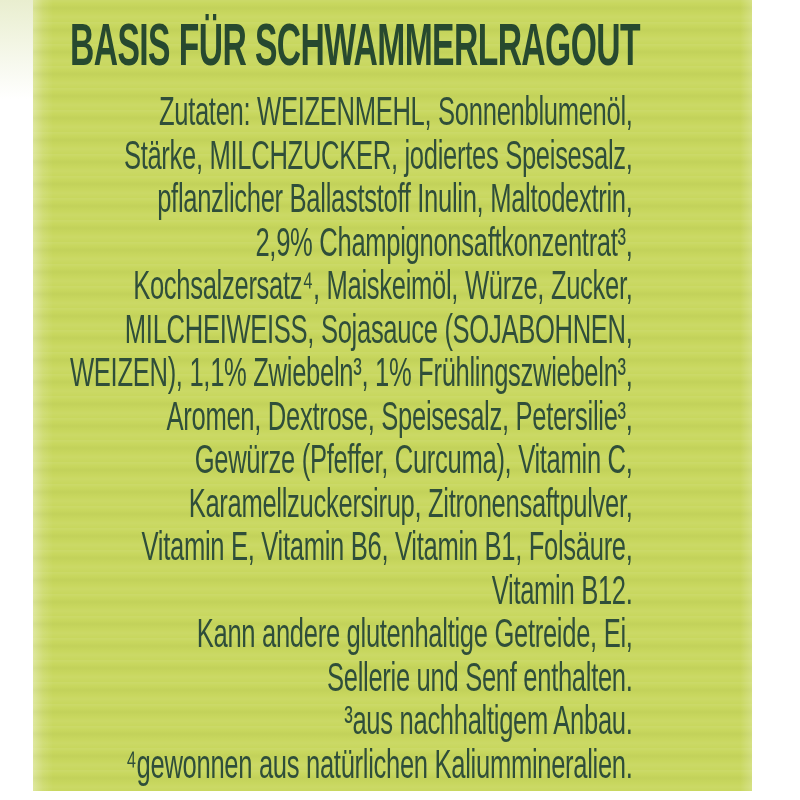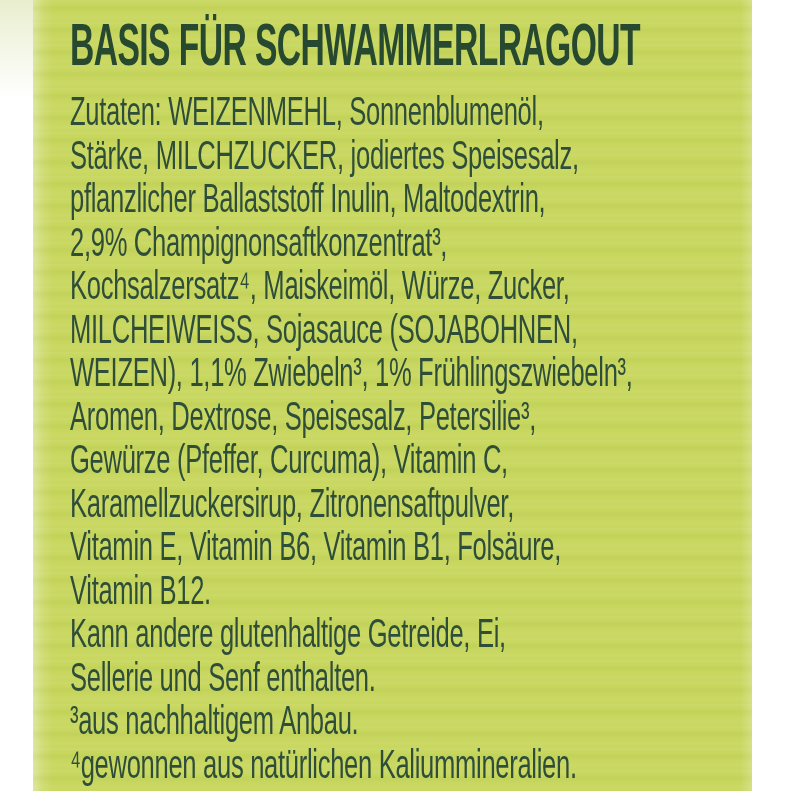--- a/index.html
+++ b/index.html
@@ -9,20 +9,21 @@
     height: 800px;
     background: var(--photo-background, #ffffff);
     font-family: "Liberation Sans", "DejaVu Sans", sans-serif;
     overflow: hidden;
   }
   .photo {
     position: relative;
     width: 800px;
     height: 800px;
     background: var(--photo-background, #ffffff);
+    text-align: right;
   }
   
   .margin-tint {
     position: absolute;
     left: 0;
     top: 0;
     width: 34px;
     height: 110px;
     background: linear-gradient(180deg, #e9eecf 0%, rgba(255,255,255,0) 90%);
   }

